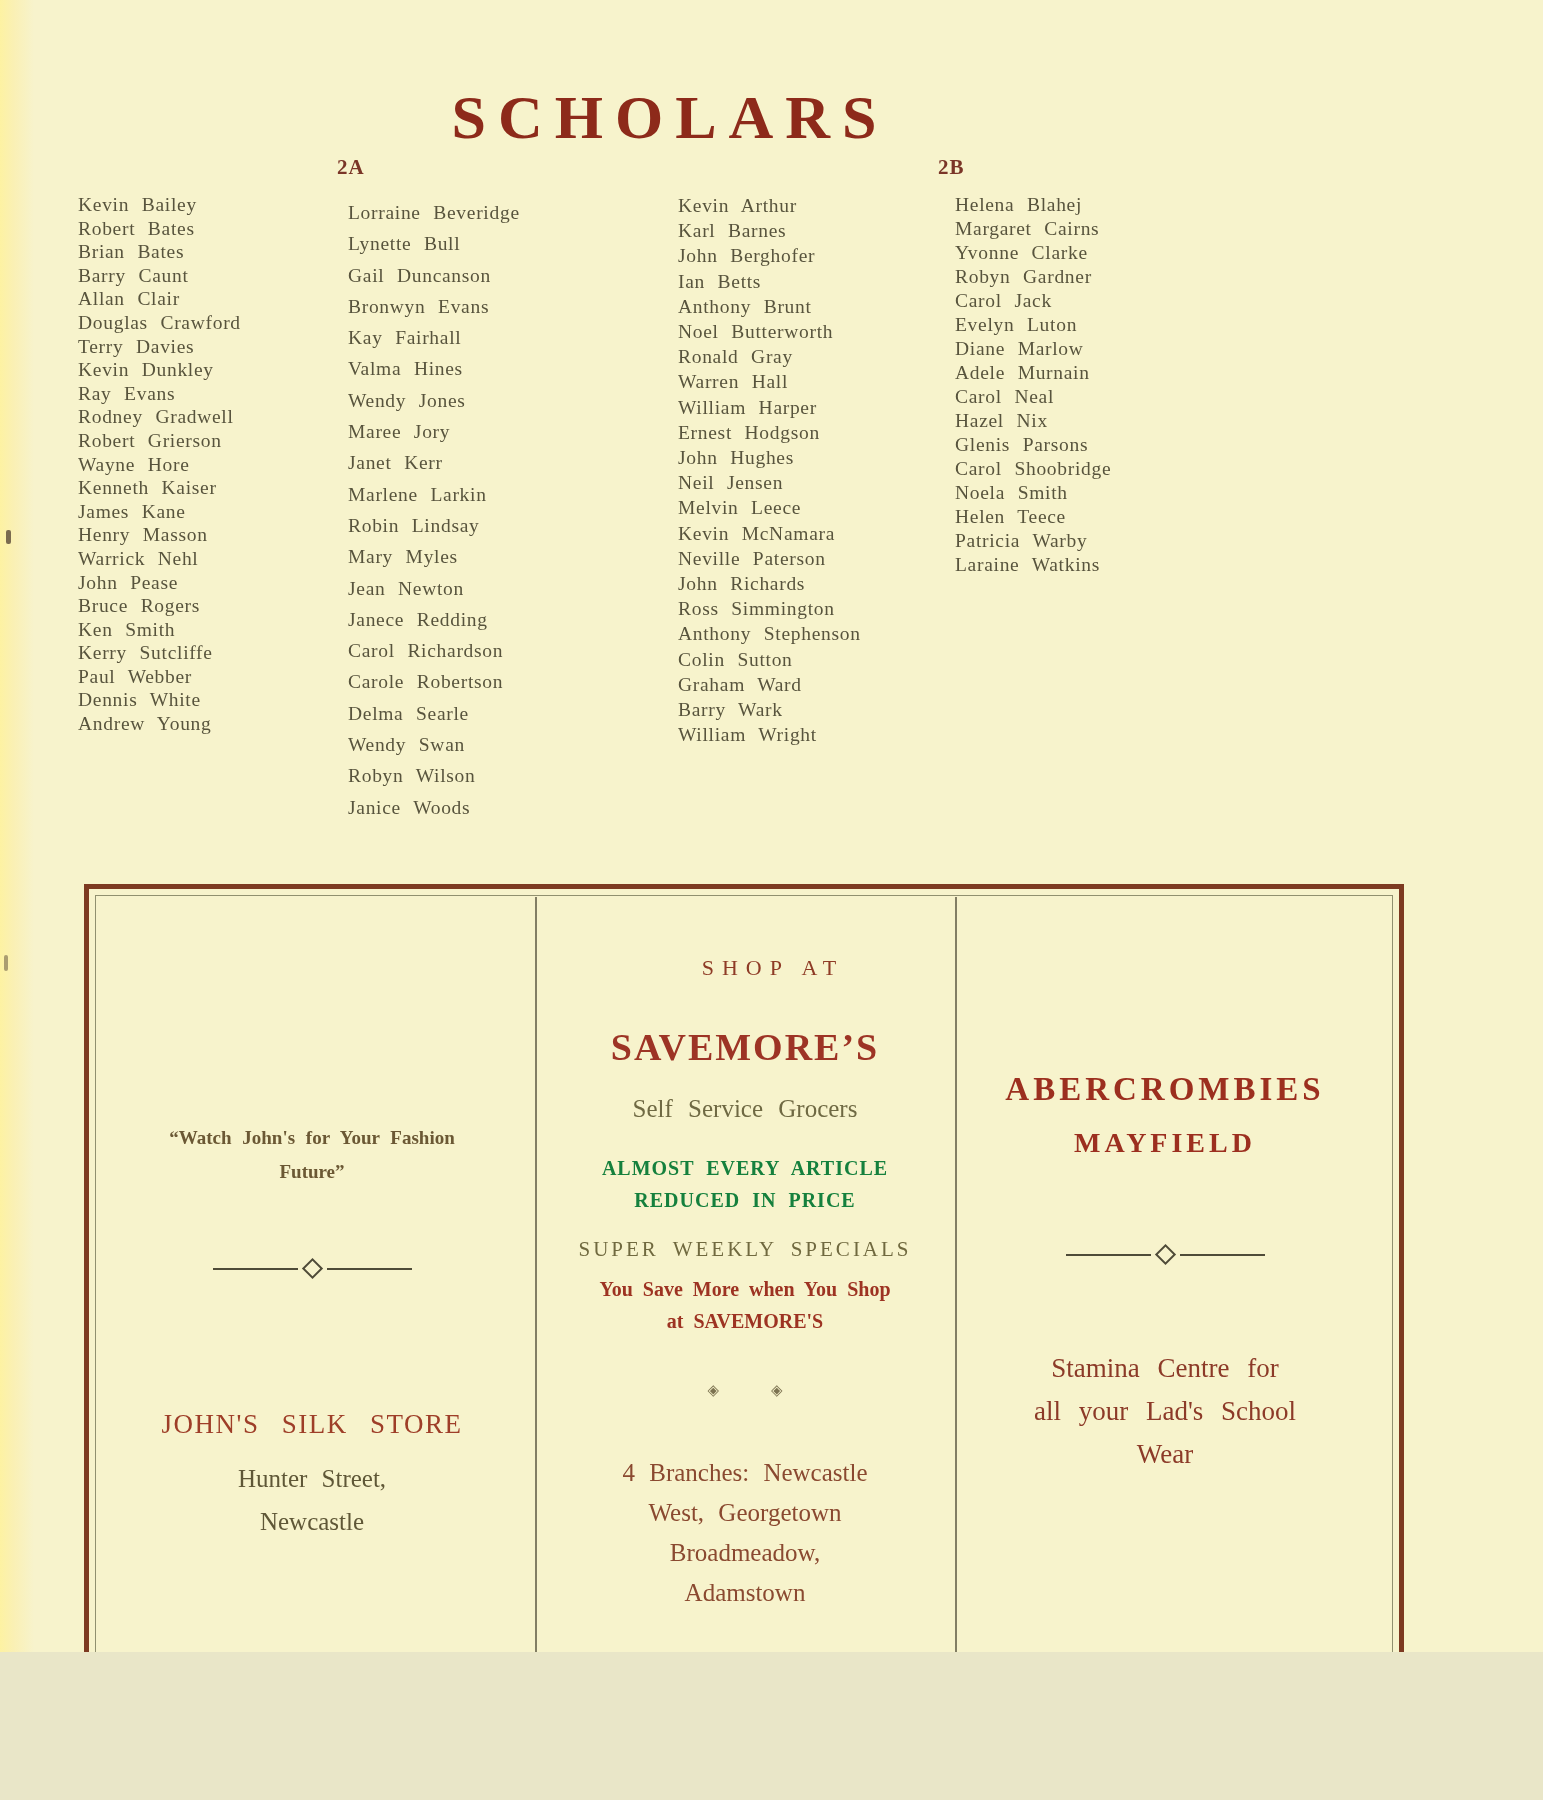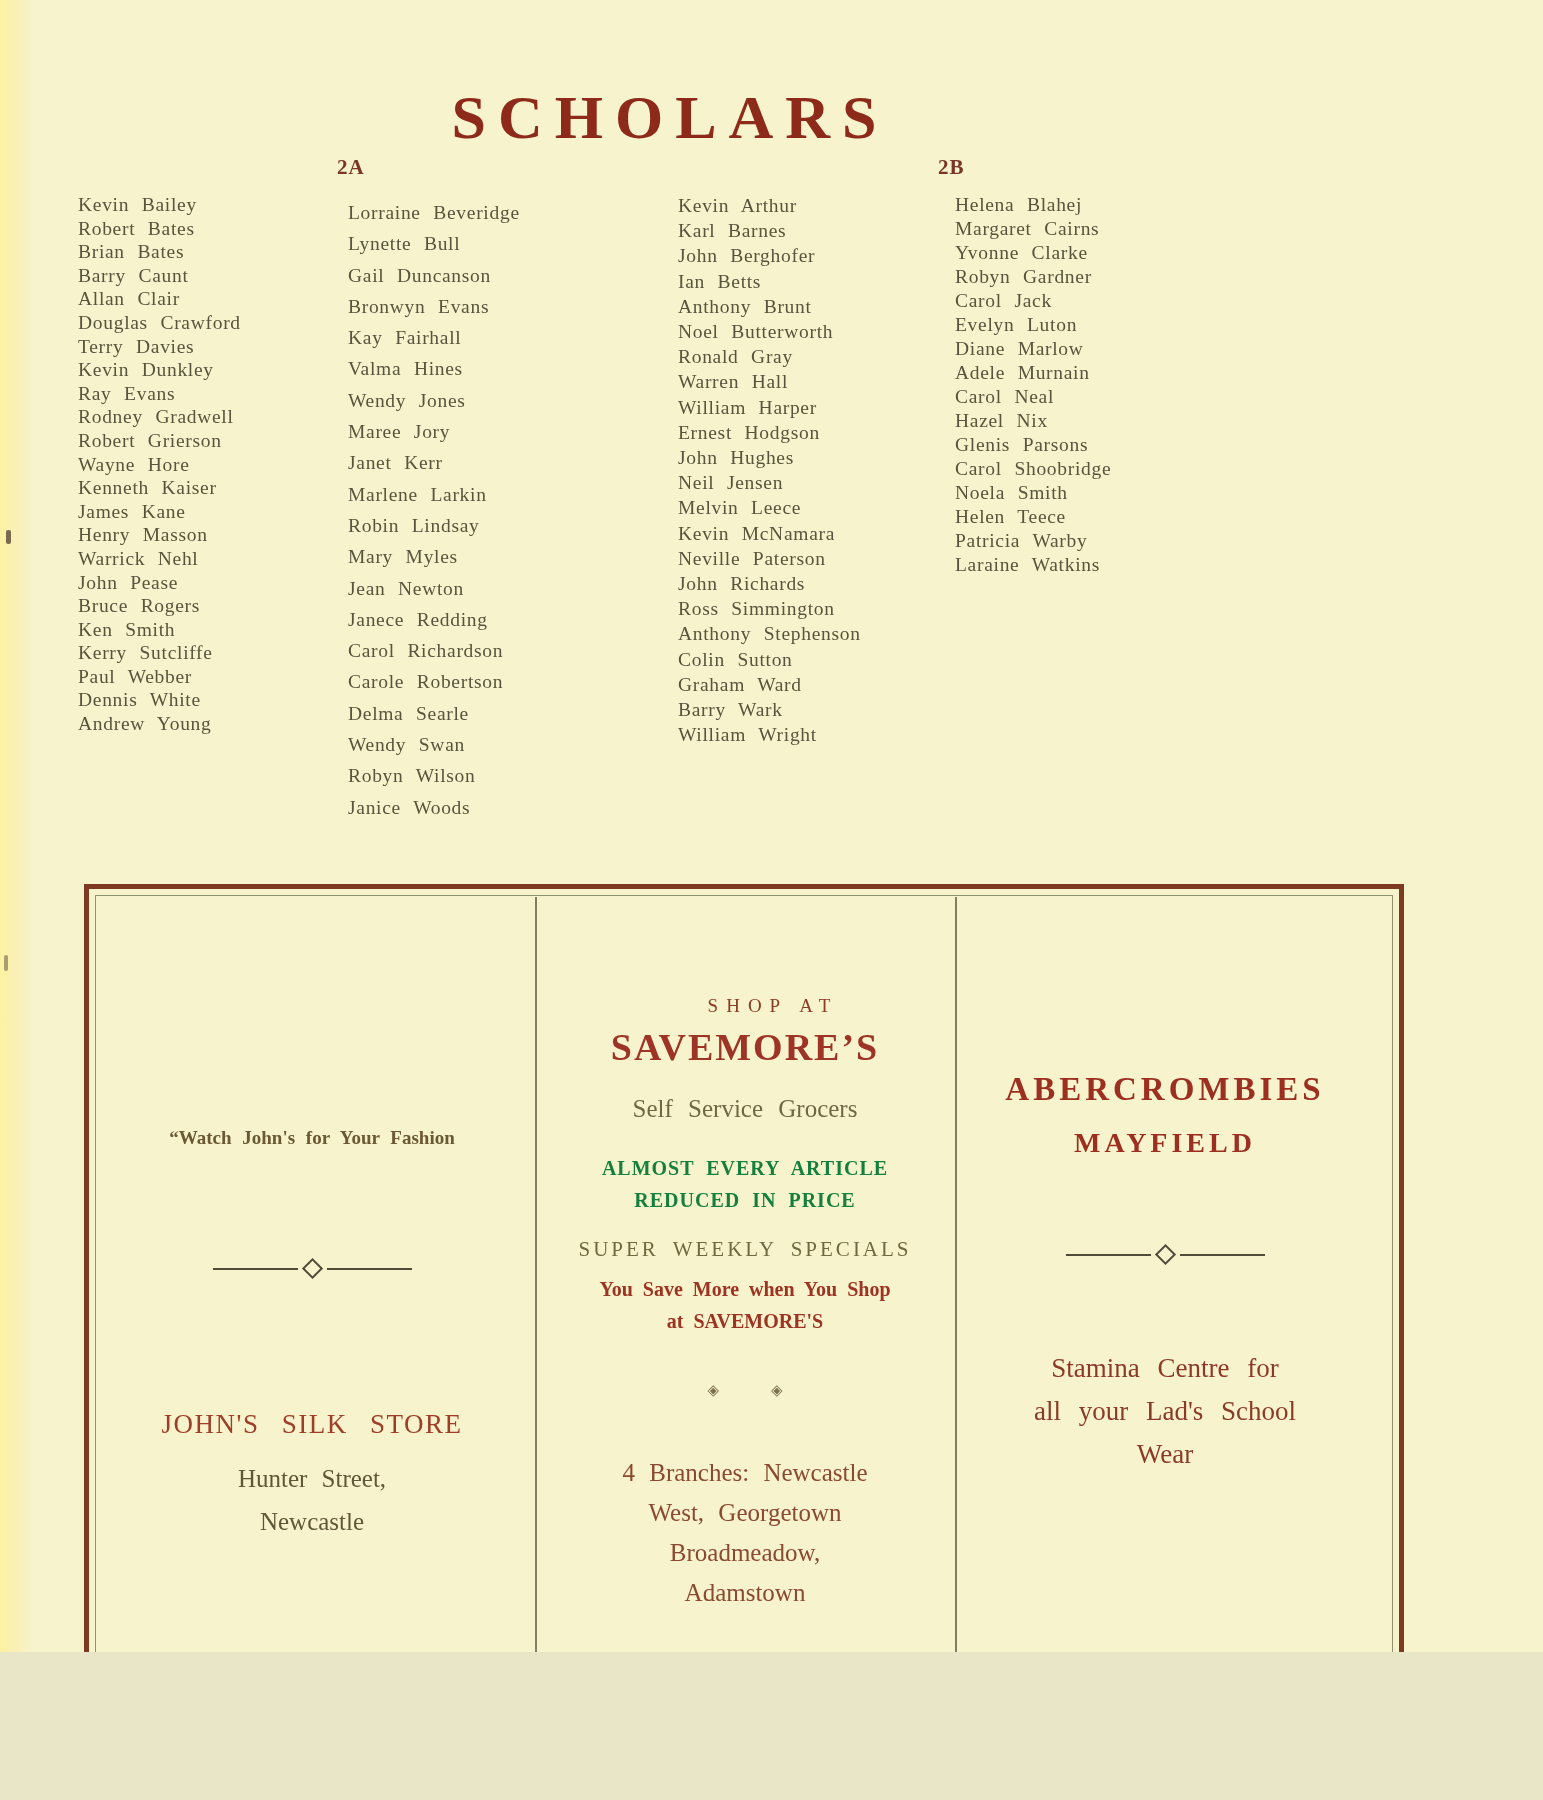--- a/index.html
+++ b/index.html
@@ -71,21 +71,21 @@
     color:#a64129;text-shadow:1px 1px 0 rgba(122,41,20,.35);
   }
   .johns-tagline{top:232px;font-size:19px;font-weight:bold;color:#6b5834;line-height:34px;word-spacing:6px;}
   .johns-tagline div{position:static;}
   .johns-rule{top:372px;}
   .johns-store{top:520px;font-size:27px;color:#9e3e28;letter-spacing:1.5px;word-spacing:14px;}
   .johns-addr{top:568px;font-size:25px;color:#5f5737;line-height:43px;word-spacing:8px;}
   .johns-addr div{position:static;}
 
   
-  .shop-at{top:66px;text-align:left;padding-left:56px;box-sizing:border-box;font-size:19px;color:#8e3b26;letter-spacing:8px;margin-top:40px;}
+  .shop-at{top:66px;text-align:left;padding-left:56px;box-sizing:border-box;font-size:22px;color:#8e3b26;letter-spacing:8px;}
   .savemores-name{top:136px;font-size:38px;font-weight:bold;color:#9d3425;letter-spacing:2px;}
   .savemores-sub{top:206px;font-size:25px;color:#6f6943;word-spacing:9px;}
   .savemores-offer{top:263px;font-size:20px;font-weight:bold;color:#15803d;line-height:32px;letter-spacing:1px;word-spacing:6px;}
   .savemores-offer div{position:static;}
   .savemores-specials{top:348px;font-size:21px;color:#70693f;letter-spacing:3px;word-spacing:6px;}
   .savemores-slogan{top:384px;font-size:20px;font-weight:bold;color:#9d3322;line-height:32px;word-spacing:5px;}
   .savemores-slogan div{position:static;}
   .mini-diamonds{top:492px;font-size:15px;color:#7c7250;}
   .mini-diamonds span{display:inline-block;margin:0 26px;}
   .savemores-branches{top:564px;font-size:25px;color:#8a4930;line-height:40px;word-spacing:8px;}
@@ -208,20 +208,21 @@
     </div>
 
   <div class="adbox">
     <div class="adbox-inner"></div>
     <div class="vdiv vdiv1"></div>
     <div class="vdiv vdiv2"></div>
 
     <section class="ad ad-johns">
       <div class="johns-tagline">
         <div>“Watch John's for Your Fashion</div>
+        <div>Future”</div>
       </div>
       <div class="johns-rule diamond-rule">
         <span class="rule-line"></span>
         <span class="rule-diamond"></span>
         <span class="rule-line"></span>
       </div>
       <div class="johns-store">JOHN'S SILK STORE</div>
       <div class="johns-addr">
         <div>Hunter Street,</div>
         <div>Newcastle</div>

